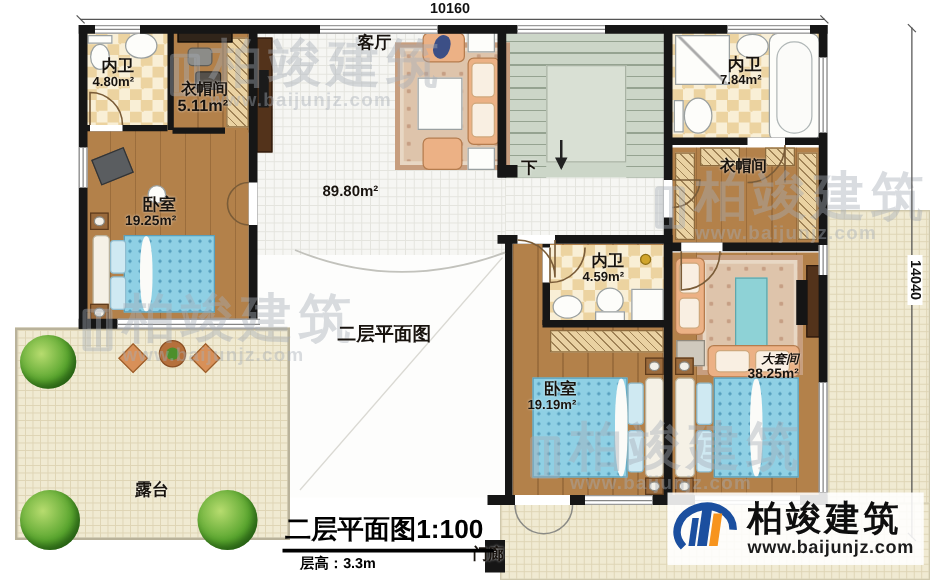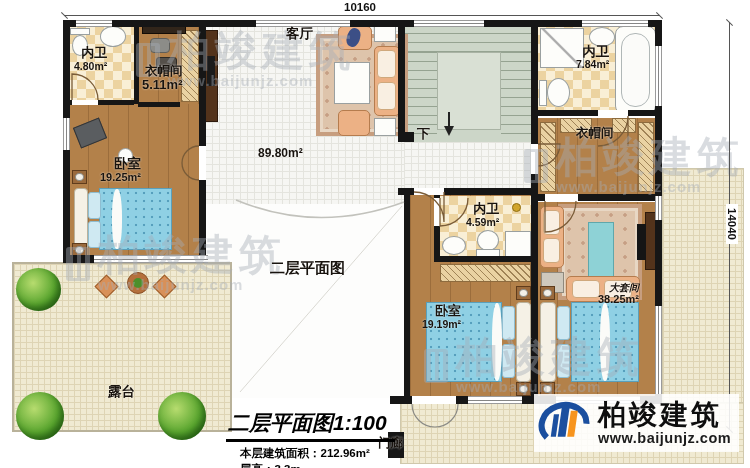--- a/index.html
+++ b/index.html
@@ -62,21 +62,21 @@
   .tick{position:absolute;width:9px;height:1px;background:#555;transform:rotate(45deg);}
   
   .wm{position:absolute;display:flex;align-items:center;gap:8px;color:#a6adb7;opacity:.42;
       pointer-events:none;font-weight:800;}
   .wm .wmicon{display:inline-block;width:24px;height:34px;border:3px solid currentColor;border-radius:3px;
       background:repeating-linear-gradient(90deg,currentColor 0 4px,transparent 4px 8px);}
   .wm .big{font-size:42px;letter-spacing:5px;line-height:1;}
   .wm .url{font-size:15px;letter-spacing:1px;line-height:1.2;}
   
   #titleblock{position:absolute;left:226px;top:409px;color:#000;}
-  #titleblock .t1{font-size:21px;font-weight:bold;border-bottom:3px solid #000;padding:0 8px 2px 2px;display:inline-block;font-style:italic;}
+  #titleblock .t1{font-size:21px;font-weight:bold;border-bottom:3px solid #000;padding:0 8px 2px 2px;display:inline-block;}
   #titleblock .t2{font-size:11.5px;font-weight:bold;margin:4px 0 0 14px;}
   #titleblock .t3{font-size:11.5px;font-weight:bold;margin:1px 0 0 14px;}
   #logo{position:absolute;left:534px;top:394px;display:flex;align-items:center;gap:6px;
         background:rgba(255,255,255,.88);padding:3px 8px 3px 4px;}
   #logo .lname{font-size:28px;font-weight:900;color:#0e0e0e;letter-spacing:3px;line-height:1.05;}
   #logo .lurl{font-size:14.5px;font-weight:bold;color:#1c1c1c;letter-spacing:.5px;}
 </style>
 </head>
 <body>
 
@@ -331,21 +331,20 @@
   <div class="dimtxt" style="left:310px;top:1px;width:100px;">10160</div>
   <div class="abs dimline" style="left:729px;top:22px;width:1px;height:408px;"></div>
   <div class="tick" style="left:725px;top:22px;"></div>
   <div class="tick" style="left:725px;top:429px;"></div>
   <div class="dimtxt" style="left:712px;top:218px;width:40px;transform:rotate(90deg);background:#fff;">14040</div>
 
   <div id="titleblock">
     <div class="t1">
       <span>二层平面图</span><span>1:100</span>
     </div>
-    <div class="t2">本层建筑面积：212.96m²</div>
     <div class="t3">层高：3.3m</div>
   </div>
 
   <div id="logo">
     <svg width="54" height="52" viewBox="0 0 60 60">
       <path d="M6 42 A 26 22 0 1 1 54 36" stroke="#1b4f9f" stroke-width="7" fill="none" transform="rotate(-12 30 30)"></path>
       <g transform="skewX(-8)">
         <rect x="28" y="10" width="9" height="36" fill="#1b4f9f"></rect>
         <rect x="39" y="16" width="8" height="30" fill="#f7941d"></rect>
         <rect x="20" y="20" width="6" height="26" fill="#1b4f9f"></rect>

